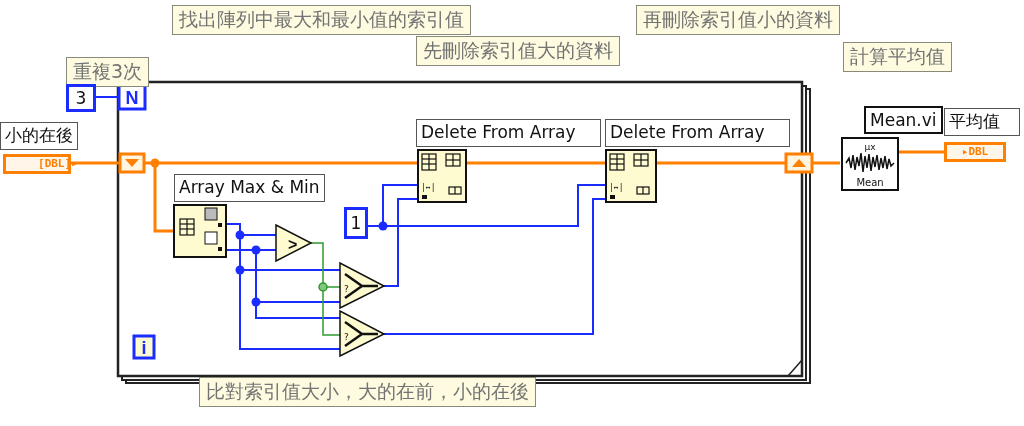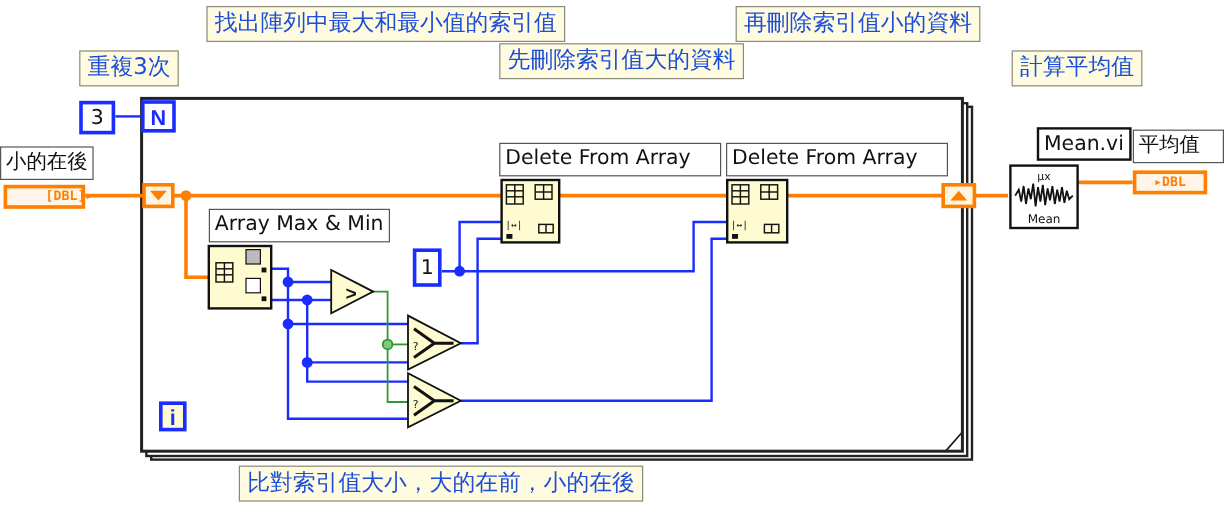--- a/index.html
+++ b/index.html
@@ -1,18 +1,18 @@
 <!DOCTYPE html>
 <html><head>
 <meta charset="utf-8">
 <style>
   html, body { margin:0; padding:0; background:#ffffff; }
   body { width:1024px; height:426px; position:relative; overflow:hidden; font-family:"DejaVu Sans", sans-serif; }
   svg { position:absolute; left:0; top:0; }
-  .note { position:absolute; background:#fffbe0; border:1px solid #8a8a7a; font-size:19px; line-height:26px; padding:0 6px; color:#1d4ed8; white-space:nowrap; box-sizing:border-box; height:30px; }
+  .note { position:absolute; background:#fffbe0; border:1px solid #8a8a7a; font-size:19px; line-height:26px; padding:0 6px; color:#737373; white-space:nowrap; box-sizing:border-box; height:30px; }
   .label { position:absolute; background:#fff; border:1px solid #555; font-size:17px; line-height:24px; padding:0 4px; color:#111; white-space:nowrap; box-sizing:border-box; height:28px; }
   .numconst { position:absolute; background:#fff; border:3px solid #1a2cff; font-size:17px; color:#111; text-align:center; box-sizing:border-box; line-height:22px; }
   .term { position:absolute; border:3px solid #ff7f00; background:#fff5e8; color:#ff7f00; font-weight:bold; font-size:11px; box-sizing:border-box; text-align:center; line-height:14px; font-family:"DejaVu Sans Mono", monospace; }
 </style>
 </head>
 <body>
 
 <svg width="1024" height="426" viewBox="0 0 1024 426">
 
   <g>
@@ -145,25 +145,25 @@
 
   <g>
     <rect x="842" y="138" width="56" height="52" fill="#fff" stroke="#111" stroke-width="2"></rect>
     <text x="870" y="150" text-anchor="middle" font-size="9" font-family="DejaVu Sans, sans-serif" fill="#111">μx</text>
     <path d="M 846 163 L 849 158 L 851 168 L 853 155 L 855 170 L 857 157 L 859 166 L 861 153 L 863 172 L 865 156 L 867 168 L 869 154 L 871 171 L 873 157 L 875 167 L 877 155 L 879 170 L 881 158 L 883 168 L 885 156 L 887 169 L 889 159 L 891 166 L 894 163" stroke="#111" stroke-width="1.5" fill="none"></path>
     <text x="870" y="186" text-anchor="middle" font-size="10" font-family="DejaVu Sans, sans-serif" fill="#111">Mean</text>
   </g>
 </svg>
 
 <div class="note" style="left:172px;top:5px;">找出陣列中最大和最小值的索引值</div>
-<div class="note" style="left:66px;top:42px;">重複3次</div>
+<div class="note" style="left:66px;top:57px;">重複3次</div>
 <div class="note" style="left:416px;top:36px;">先刪除索引值大的資料</div>
-<div class="note" style="left:613px;top:5px;">再刪除索引值小的資料</div>
+<div class="note" style="left:636px;top:5px;">再刪除索引值小的資料</div>
 <div class="note" style="left:843px;top:42px;text-align:center;">計算平均值</div>
-<div class="note" style="left:199px;top:388px;">比對索引值大小，大的在前，小的在後</div>
+<div class="note" style="left:199px;top:377px;">比對索引值大小，大的在前，小的在後</div>
 
 <div class="label" style="left:174px;top:174px;text-align:right;">Array Max &amp; Min</div>
 <div class="label" style="left:416px;top:119px;width:185px;">Delete From Array</div>
 <div class="label" style="left:605px;top:119px;width:185px;">Delete From Array</div>
 <div class="label" style="left:842px;top:106px;border:2px solid #111;margin-left:22px;">Mean.vi</div>
 
 <div class="label" style="left:0;top:122px;">小的在後</div>
 <div class="label" style="left:944px;top:108px;width:76px;">平均值</div>
 
 <div class="term" style="left:3px;top:154px;width:68px;height:20px;padding-left:32px;">[<span>DBL</span>]▸</div>

